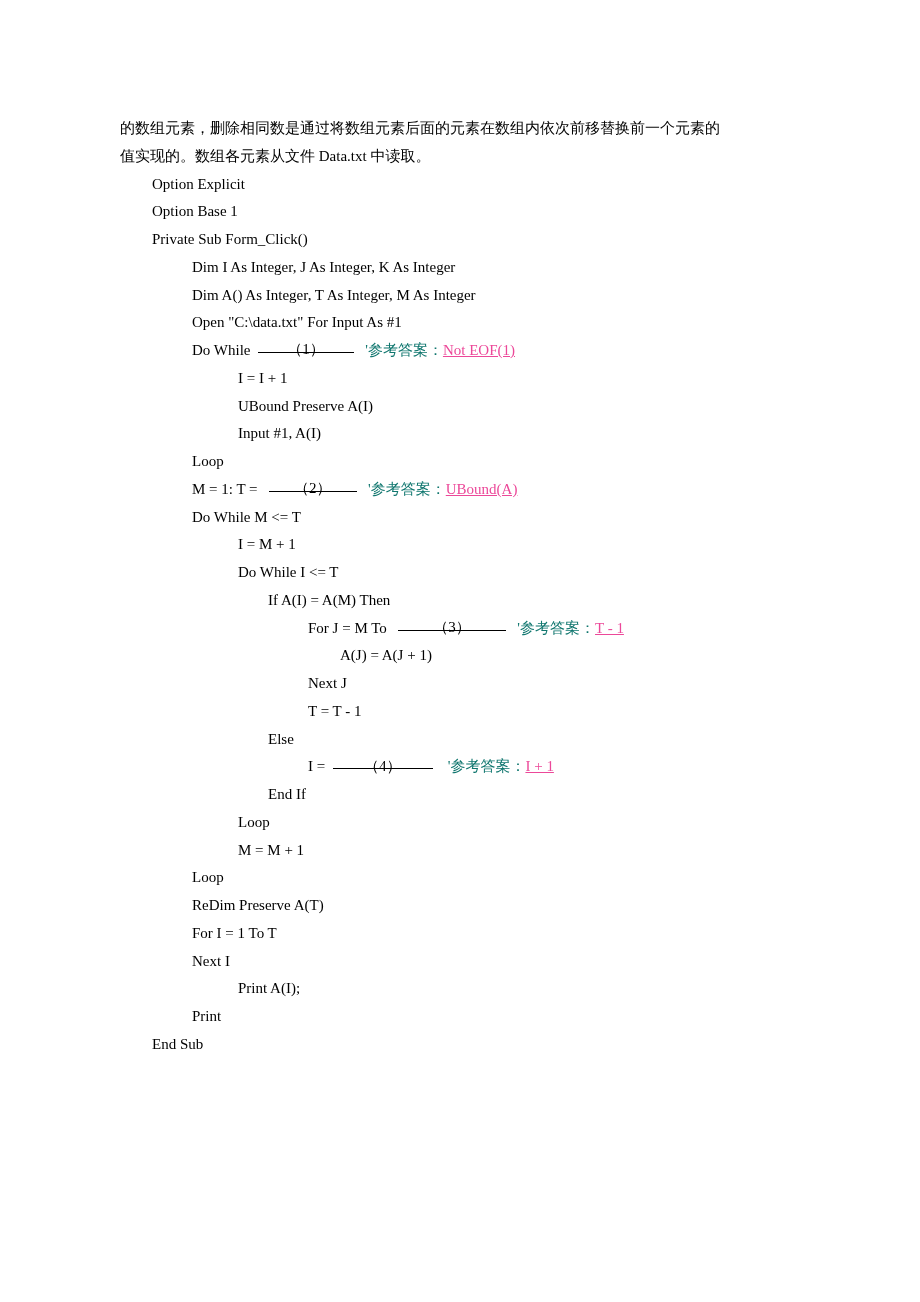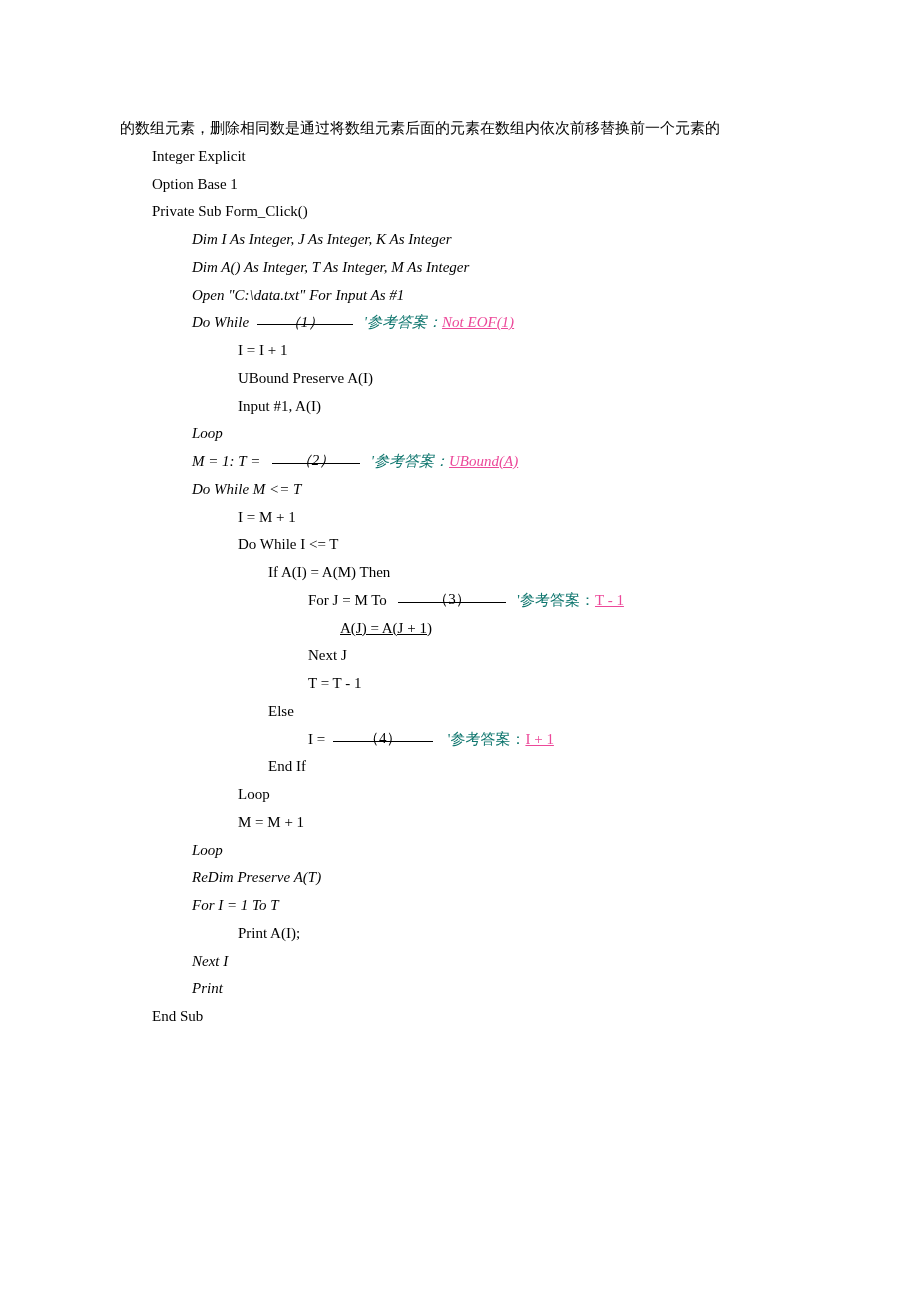--- a/index.html
+++ b/index.html
@@ -16,25 +16,25 @@
     min-height: 1302px;
     padding: 115px 120px 70px 120px;
     box-sizing: border-box;
   }
   .line {
     white-space: pre;
     text-align: left;
   }
   .indent-0 { padding-left: 0px; }
   .indent-1 { padding-left: 32px; }
-  .indent-2 { padding-left: 72px; font-style: italic; }
+  .indent-2 { padding-left: 72px; }
   .indent-3 { padding-left: 118px; }
   .indent-4 { padding-left: 148px; }
   .indent-5 { padding-left: 188px; }
-  .indent-6 { padding-left: 220px; text-decoration: underline; }
+  .indent-6 { padding-left: 220px; }
   .body-hang {
     text-indent: 0;
   }
   .red { color: #0f766e; }
   .red-u { color: #ec4899; text-decoration: underline; }
   .blank {
     display: inline-block;
     border-bottom: 1px solid #000;
     height: 1em;
     vertical-align: baseline;
@@ -49,22 +49,23 @@
   .blank-w2 { width: 88px; }
   .blank-w3 { width: 108px; }
   .blank-w4 { width: 100px; }
 </style>
 </head>
 <body>
 
 <div class="page">
 
   <div class="line indent-0 body-hang">的数组元素，删除相同数是通过将数组元素后面的元素在数组内依次前移替换前一个元素的</div>
+  <div class="line indent-0">值实现的。数组各元素从文件 Data.txt 中读取。</div>
 
-  <div class="line indent-1">Integer Explicit</div>
+  <div class="line indent-1">Option Explicit</div>
   <div class="line indent-1">Option Base 1</div>
   <div class="line indent-1">Private Sub Form_Click()</div>
   <div class="line indent-2">Dim I As Integer, J As Integer, K As Integer</div>
   <div class="line indent-2">Dim A() As Integer, T As Integer, M As Integer</div>
   <div class="line indent-2">Open "C:\data.txt" For Input As #1</div>
 
   <div class="line indent-2"><span>Do While  </span><span class="blank blank-w1"><span class="num">（1）</span></span><span class="red">   '参考答案：</span><span class="red-u">Not EOF(1)</span></div>
 
   <div class="line indent-3">I = I + 1</div>
   <div class="line indent-3">UBound Preserve A(I)</div>
@@ -86,18 +87,18 @@
   <div class="line indent-4">Else</div>
 
   <div class="line indent-5"><span>I =  </span><span class="blank blank-w4"><span class="num">（4）</span></span><span class="red">    '参考答案：</span><span class="red-u">I + 1</span></div>
 
   <div class="line indent-4">End If</div>
   <div class="line indent-3">Loop</div>
   <div class="line indent-3">M = M + 1</div>
   <div class="line indent-2">Loop</div>
   <div class="line indent-2">ReDim Preserve A(T)</div>
   <div class="line indent-2">For I = 1 To T</div>
+  <div class="line indent-2">Next I</div>
   <div class="line indent-3">Print A(I);</div>
-  <div class="line indent-2">Next I</div>
   <div class="line indent-2">Print</div>
   <div class="line indent-1">End Sub</div>
 
 </div>
 
 </body></html>

